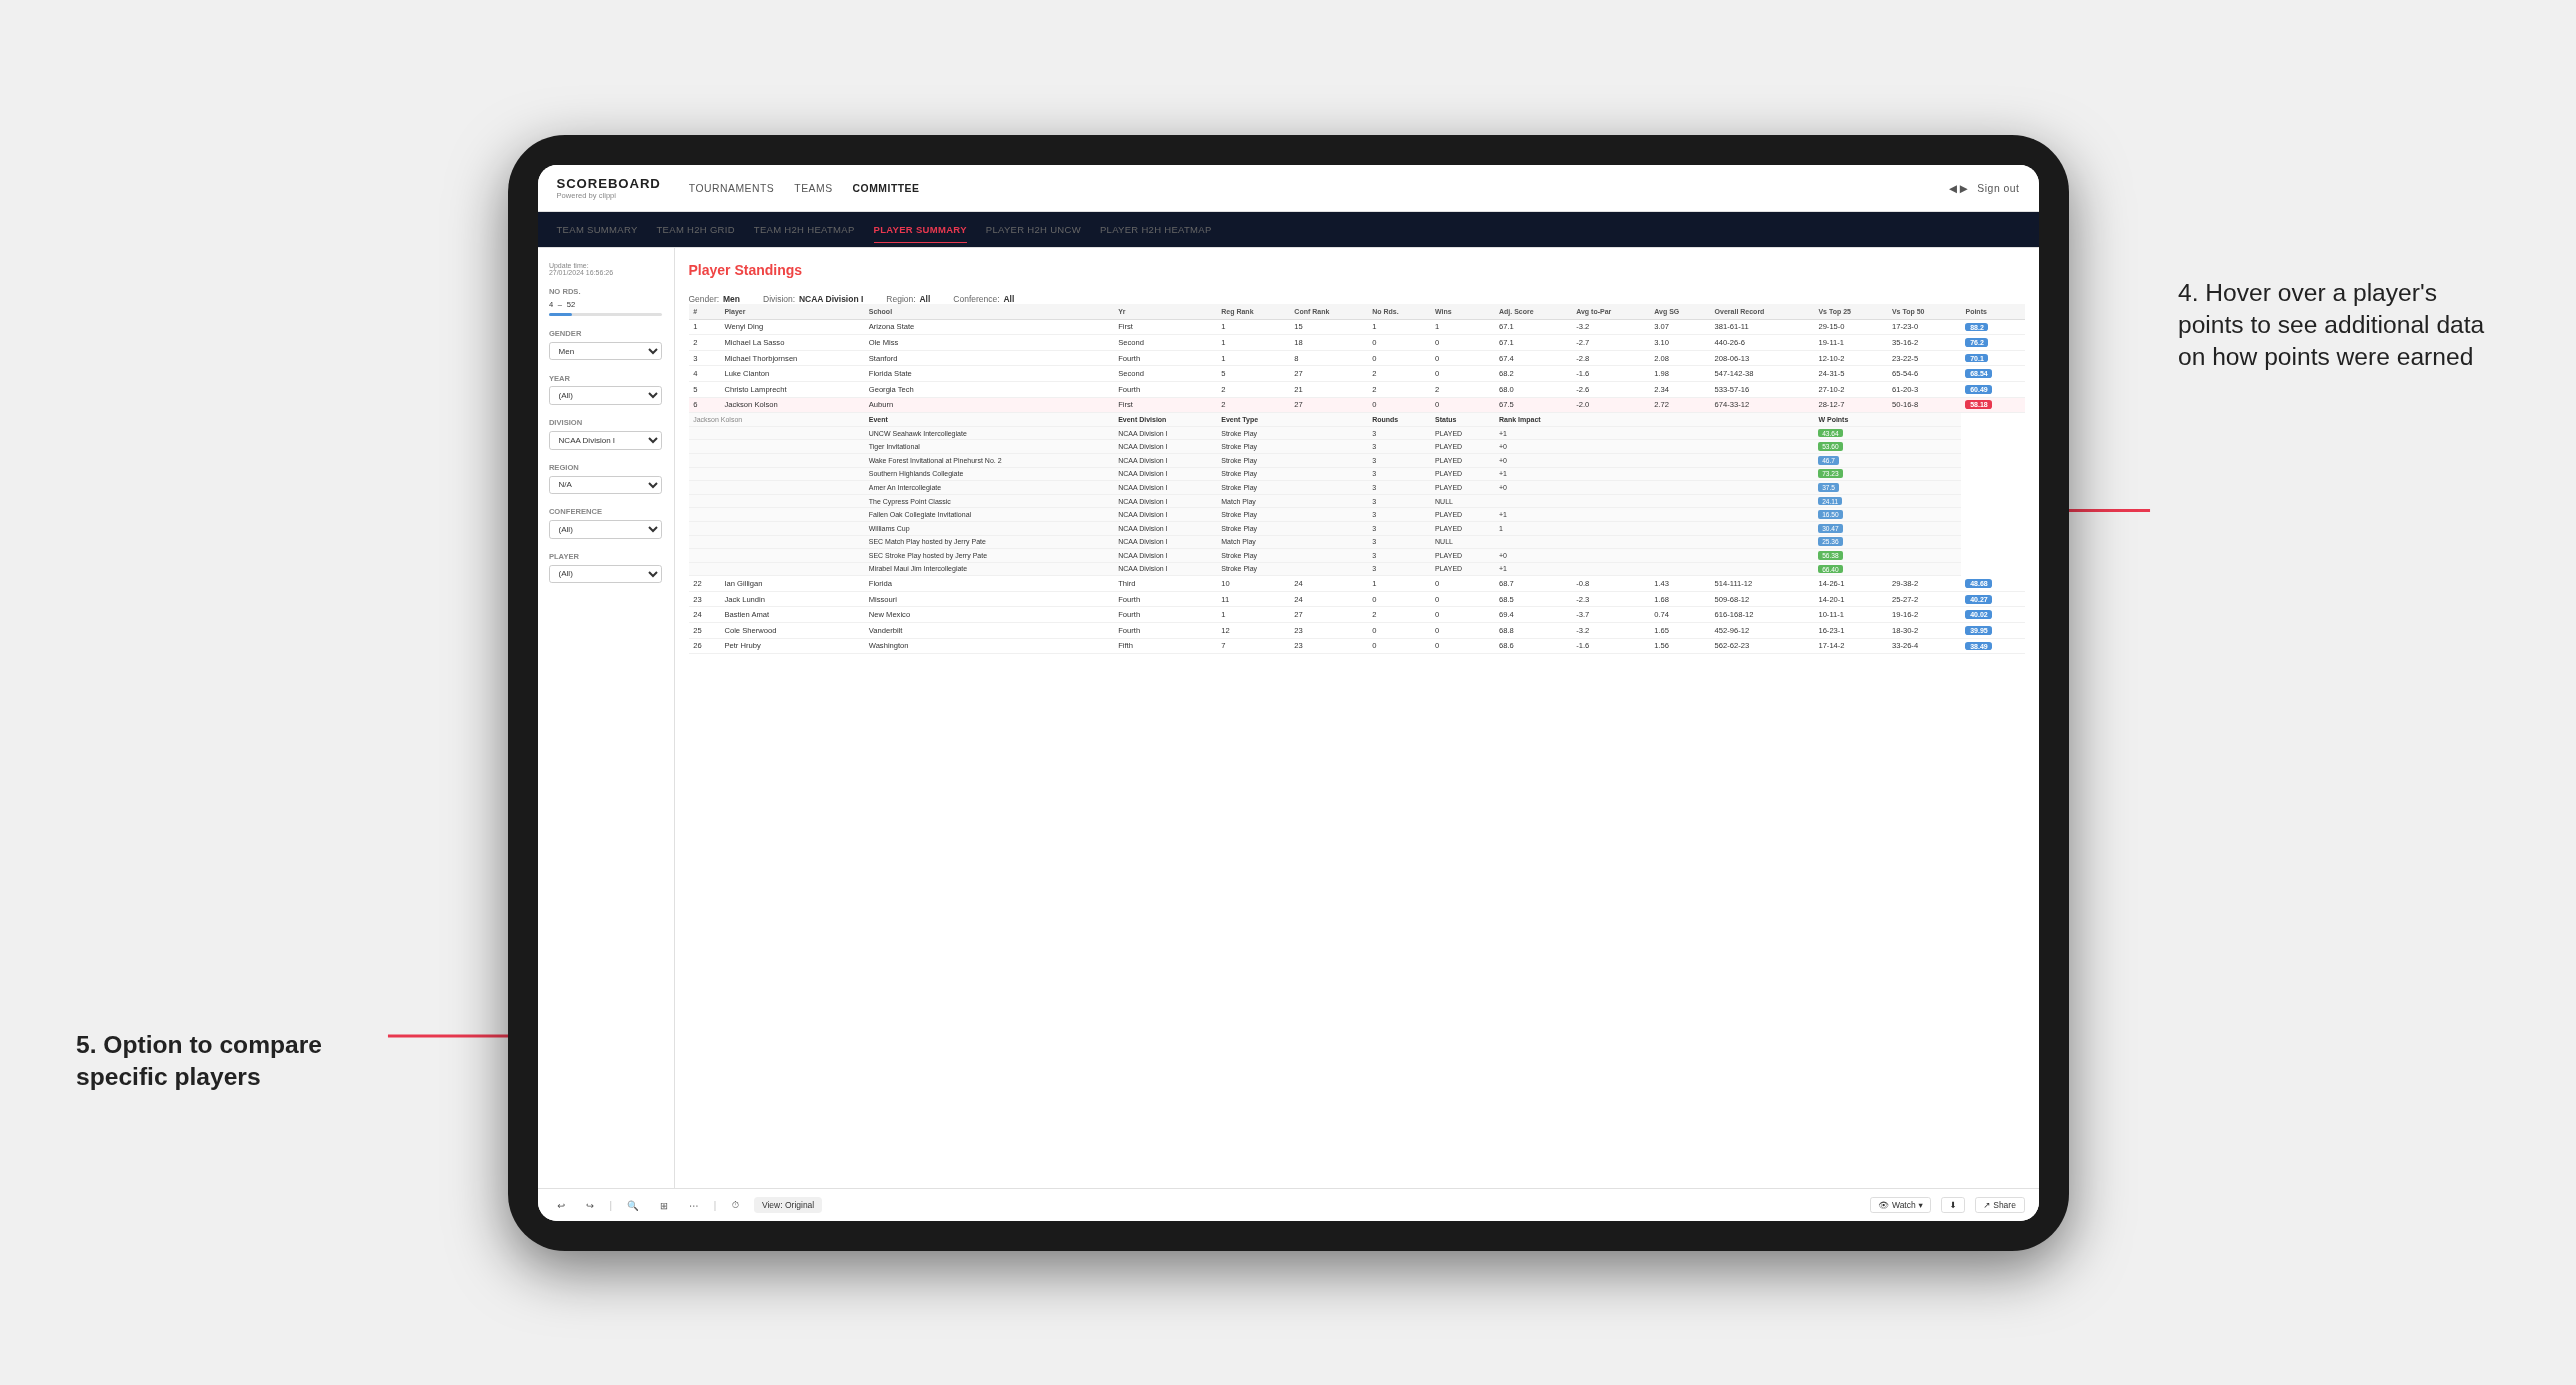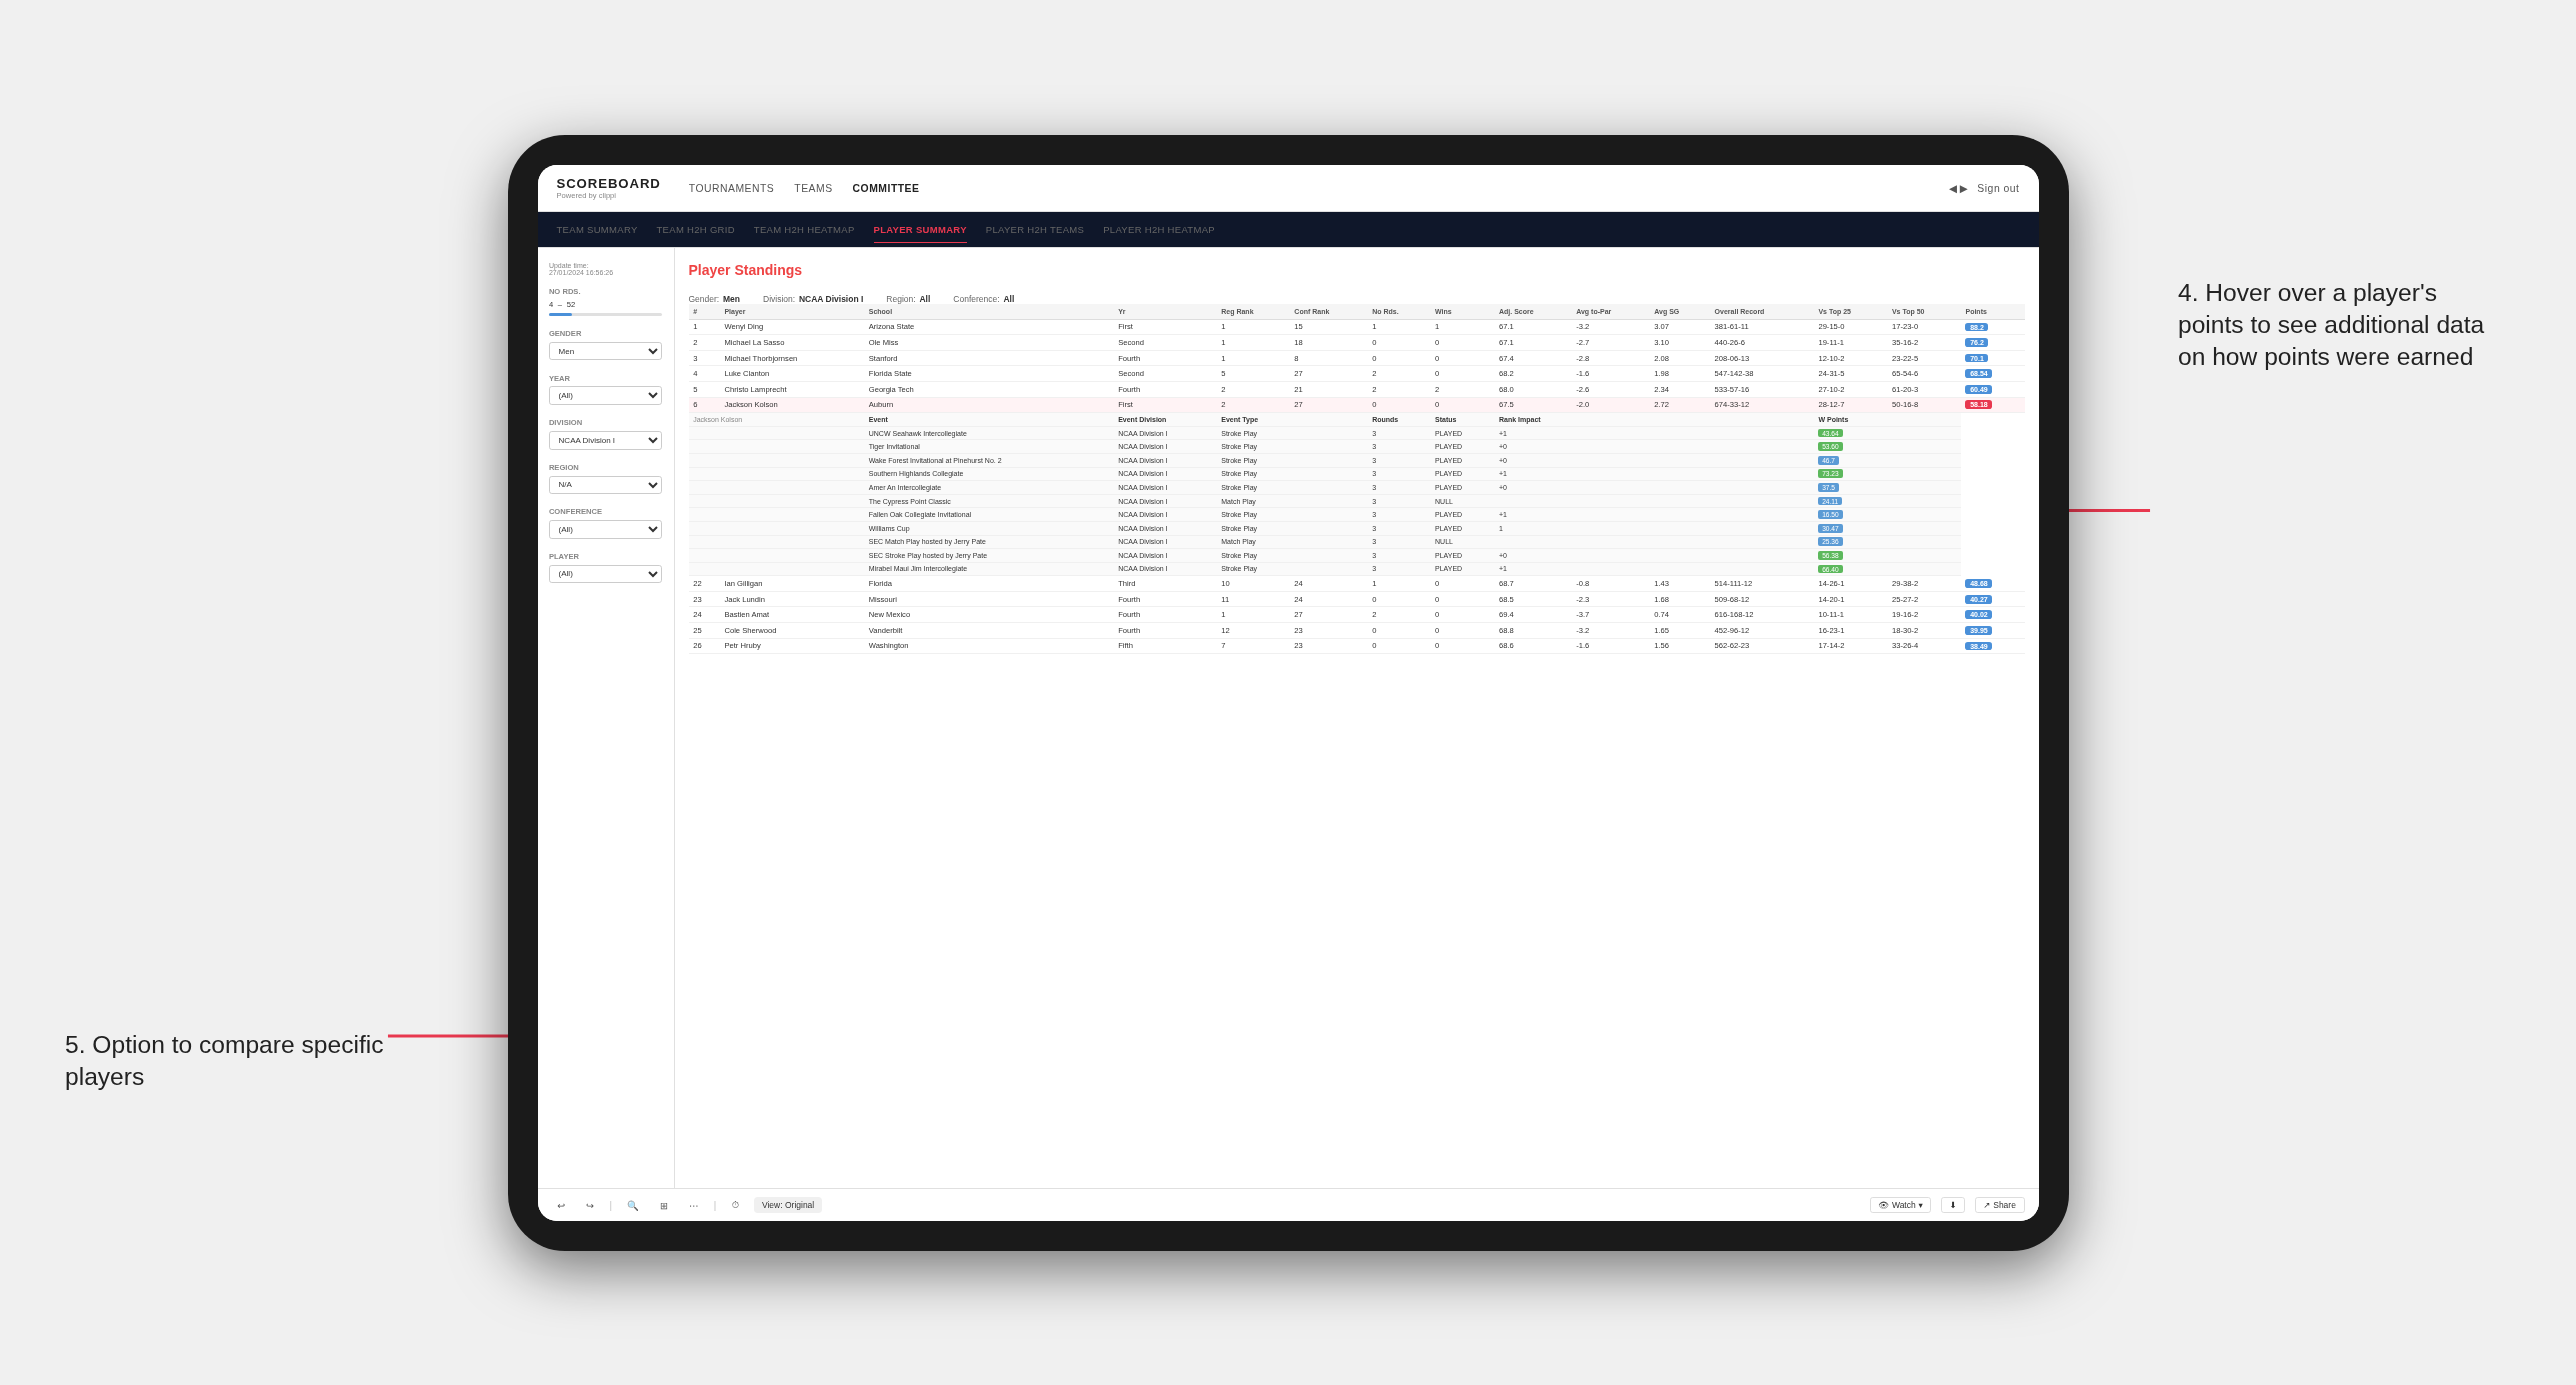--- a/index.html
+++ b/index.html
@@ -351,23 +351,24 @@
     }
 
     .annotation-right {
       right: 76px;
       top: 265px;
       width: 322px;
       text-align: left;
     }
 
     .annotation-left {
-      left: 65px;
+      left: 76px;
       bottom: 293px;
       width: 322px;
+      font-weight: bold;
     }
 
     svg.arrow-svg {
       position: absolute;
     }
 
     .highlighted-row td {
       background: #fff3f5 !important;
     }
   </style>
@@ -417,21 +418,21 @@
         <span>◀ ▶</span>
         <span class="nav-item">Sign out</span>
       </div>
     </div>
 
     <div class="sub-nav">
       <span class="sub-nav-item">TEAM SUMMARY</span>
       <span class="sub-nav-item">TEAM H2H GRID</span>
       <span class="sub-nav-item">TEAM H2H HEATMAP</span>
       <span class="sub-nav-item active">PLAYER SUMMARY</span>
-      <span class="sub-nav-item">PLAYER H2H TEAMS</span>
+      <span class="sub-nav-item">PLAYER H2H UNCW</span>
       <span class="sub-nav-item">PLAYER H2H HEATMAP</span>
     </div>
 
     <div class="main-content">
 
       <div class="sidebar">
         <div class="update-time">
           <div>Update time:</div>
           <div>27/01/2024 16:56:26</div>
         </div>

